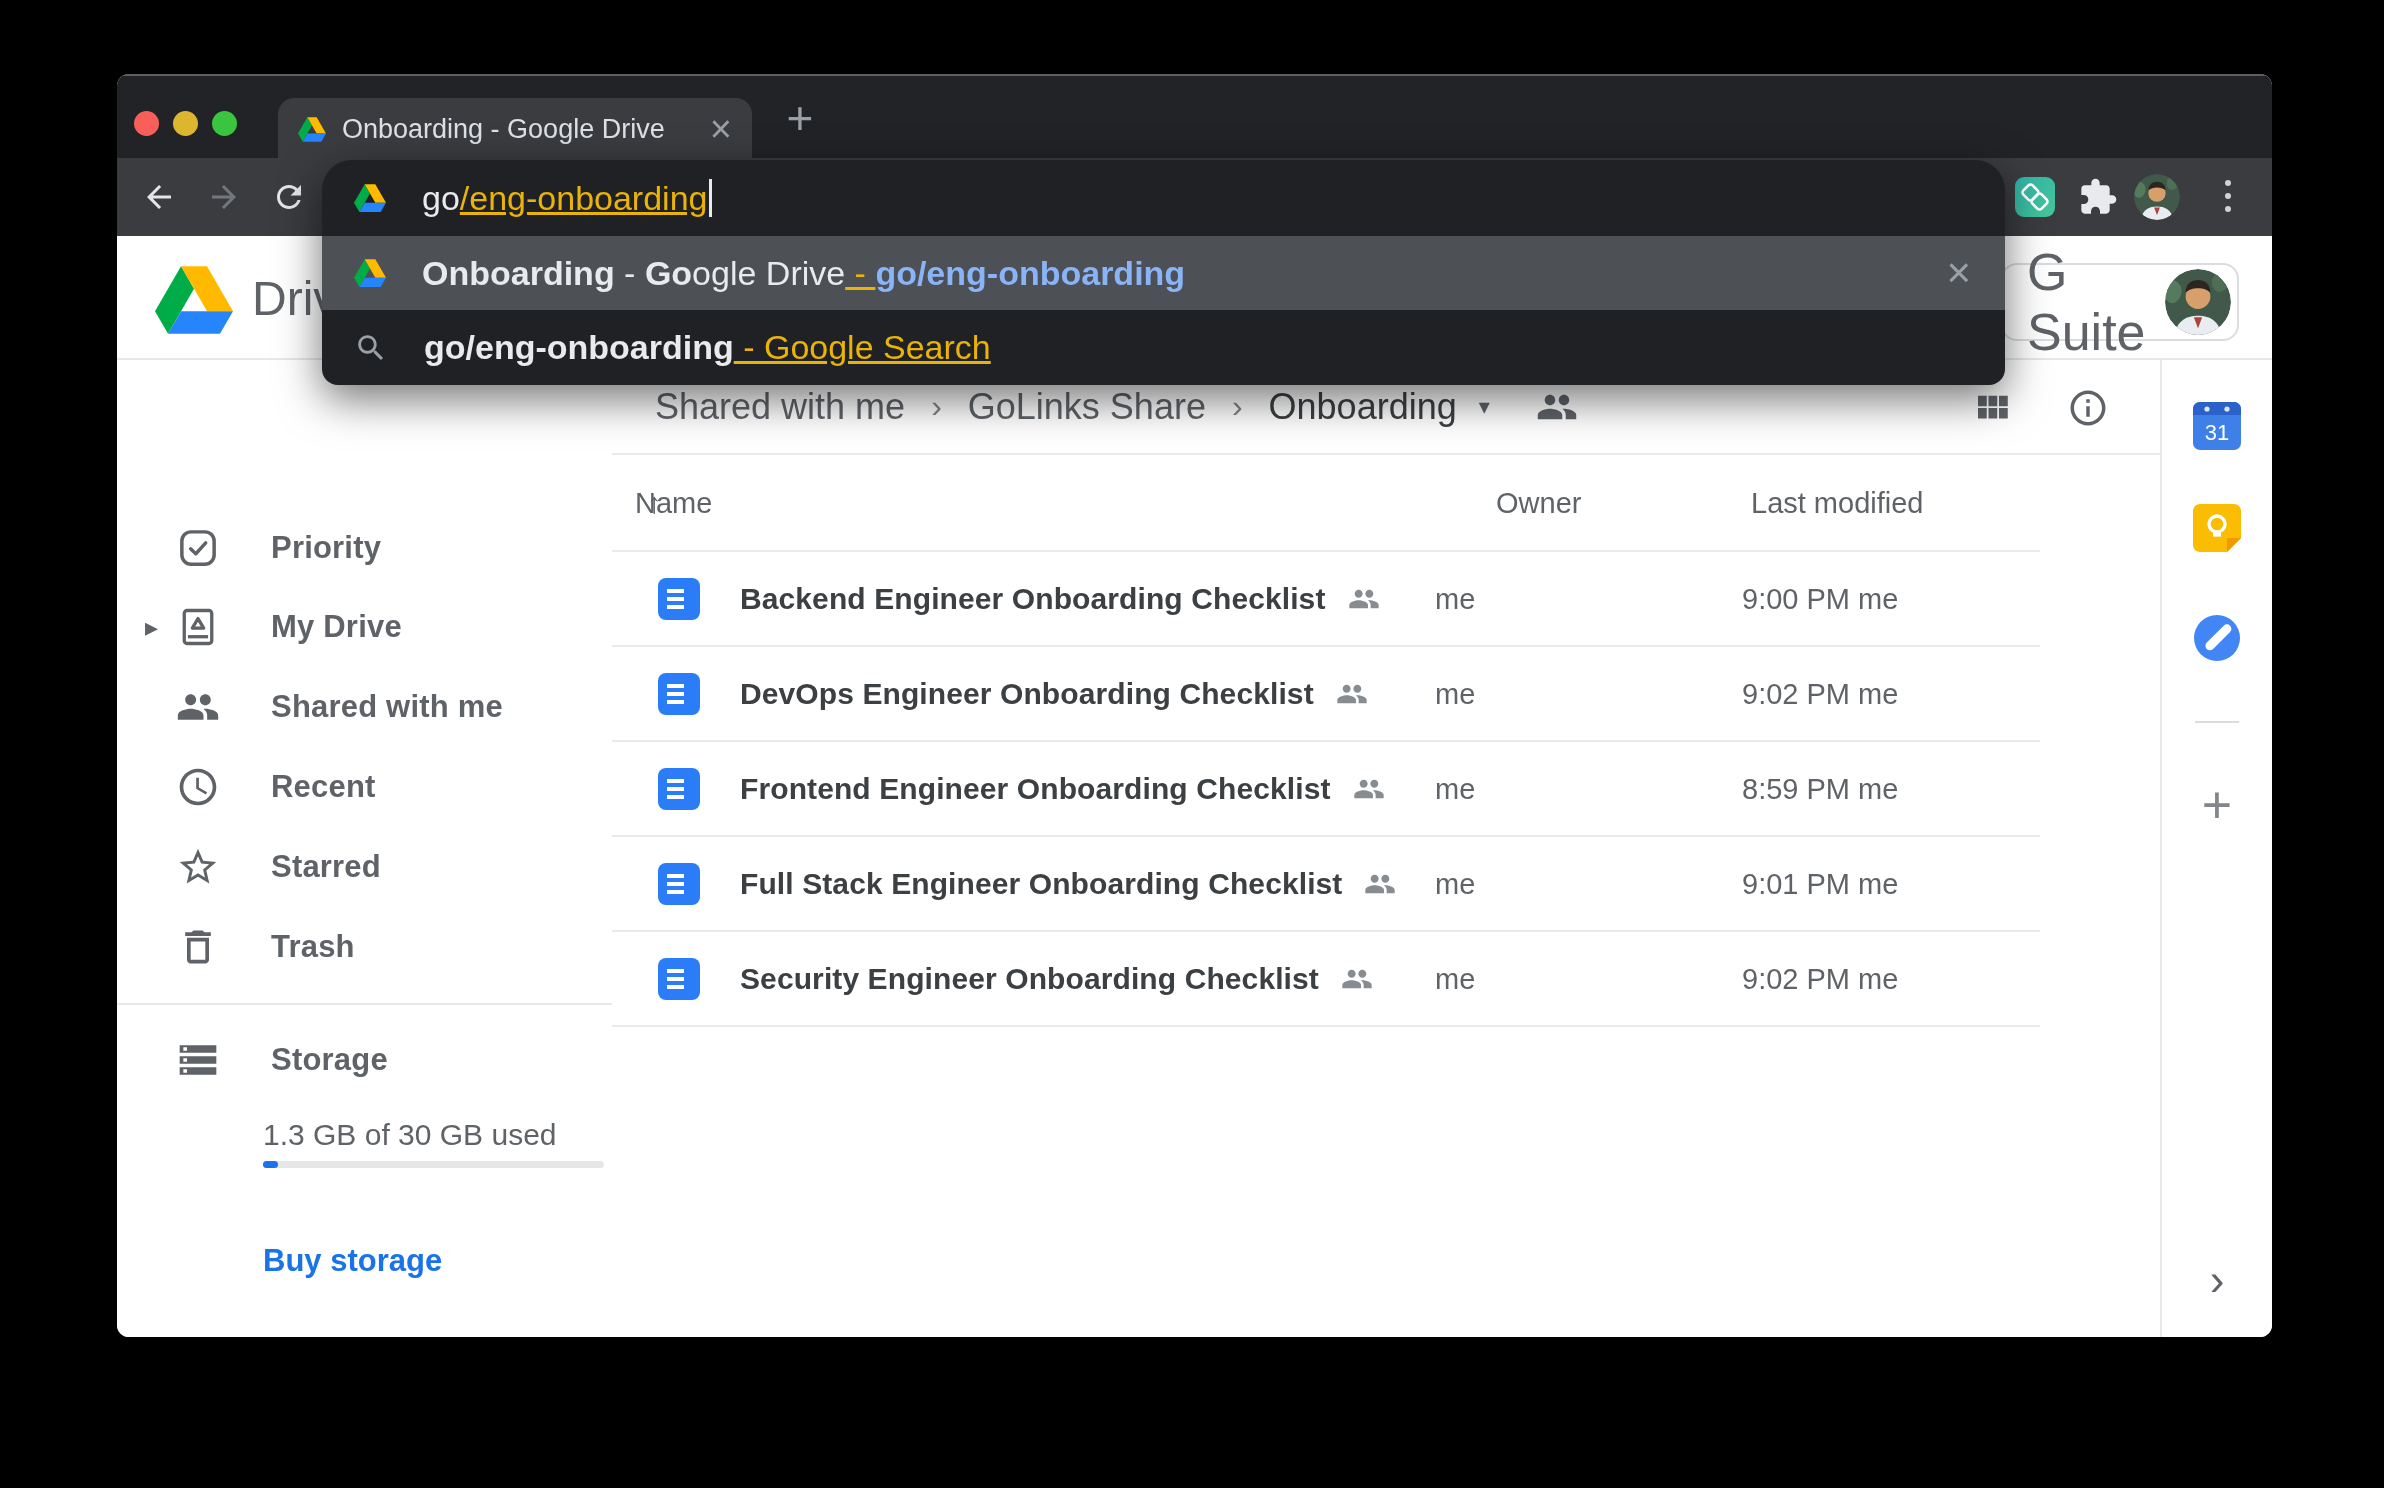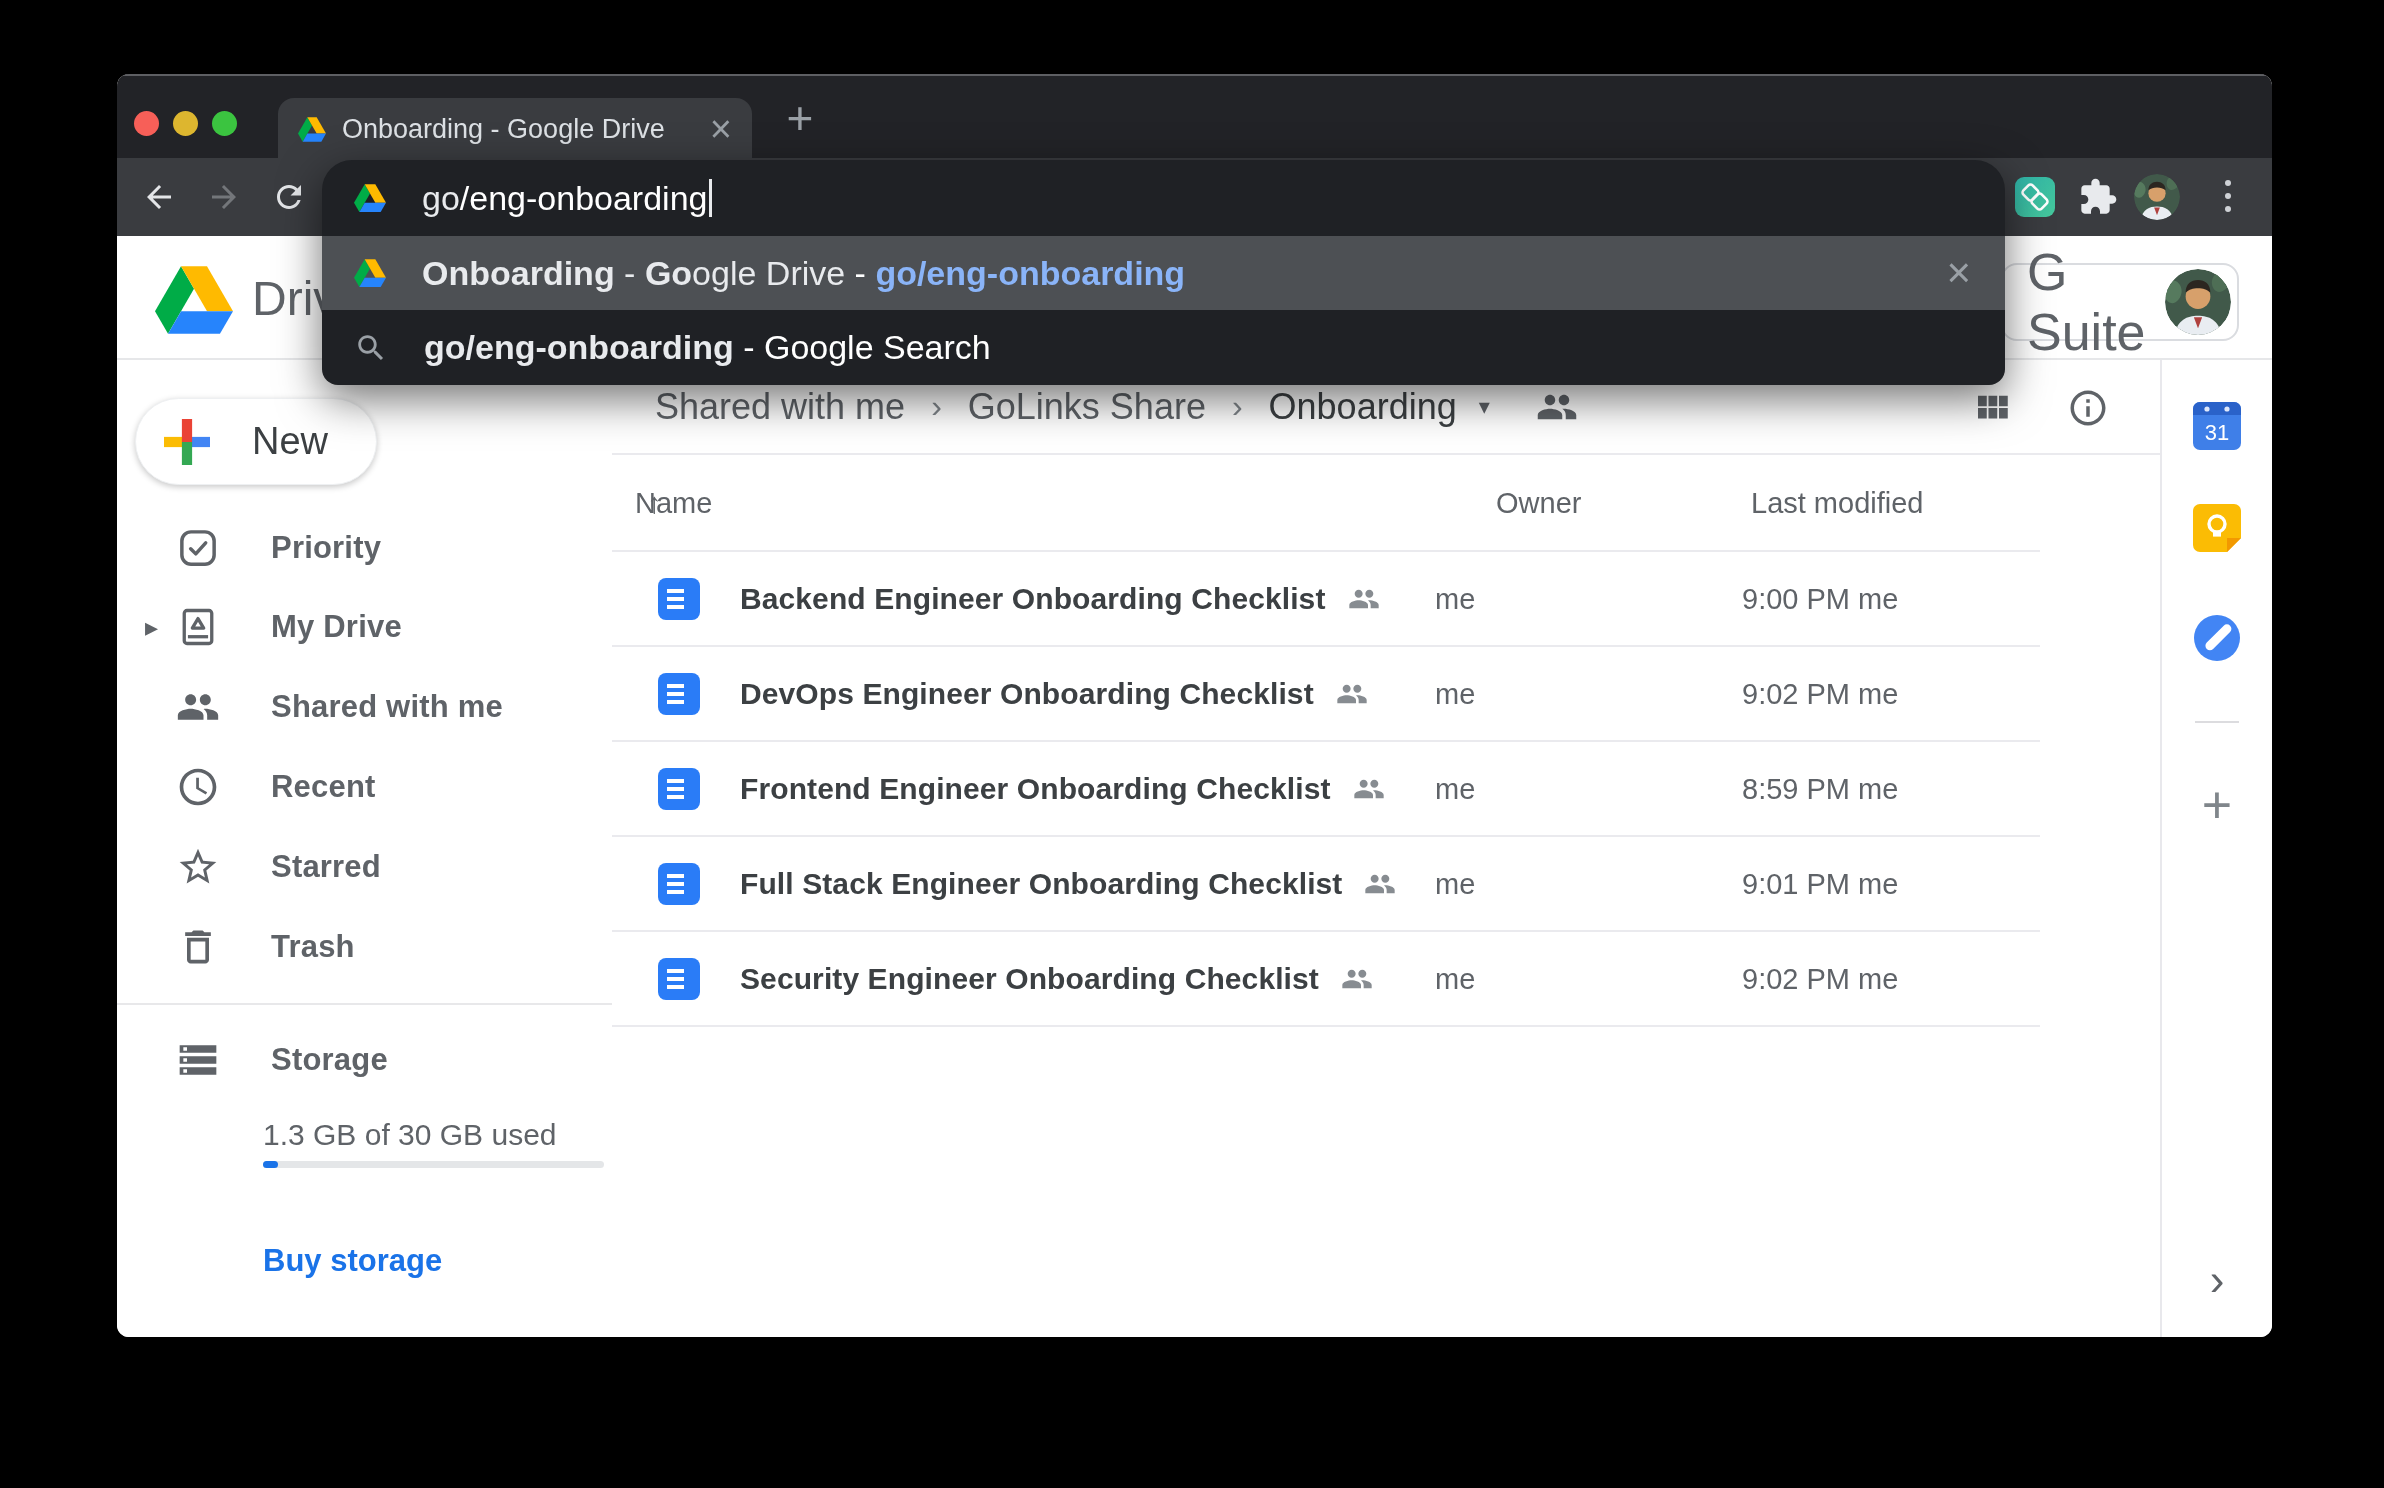--- a/index.html
+++ b/index.html
@@ -101,21 +101,21 @@
   .dropdown{position:absolute;left:205px;top:86px;width:1683px;z-index:40;background:#1f2125;
             border-radius:30px 30px 16px 16px;overflow:hidden;box-shadow:0 14px 44px rgba(0,0,0,.55);}
   .dd-row{position:relative;display:flex;align-items:center;padding-left:32px;}
   .dd-url{height:76px;}
   .dd-s1{height:74px;background:#4d5054;}
   .dd-s2{height:75px;}
   .dd-fav{width:32px;height:30px;flex:0 0 auto;display:flex;align-items:center;}
   .dd-search{width:34px;height:34px;color:#9aa0a6;flex:0 0 auto;}
   .dd-text{margin-left:36px;font-size:34px;white-space:nowrap;display:flex;align-items:center;}
   .t-white{color:#e8eaed;}
-  .t-gray{color:#ffffff;}
+  .t-gray{color:#eab308;text-decoration:underline;}
   .t-bold{font-weight:700;}
   .t-blue{color:#8ab4f8;font-weight:700;}
   .t-med{color:#e8eaed;font-weight:700;}
   .caret-bar{display:inline-block;width:3px;height:38px;background:#e8eaed;margin-left:2px;}
   .dd-close{position:absolute;right:34px;top:50%;transform:translateY(-50%);color:#9aa0a6;font-size:42px;line-height:42px;}
 </style>
 </head>
 <body>
 
 <div class="page">
@@ -219,29 +219,20 @@
                 <path d="M15 17c0-6 4-9 9-9s9 3 9 9c-3-2-5-3-9-3s-6 1-9 3z" fill="#2c2620"></path>
                 <path d="M7 48c2-11 9-14 17-14s15 3 17 14z" fill="#e9edf2"></path>
                 <path d="M21 35h6l-3 8z" fill="#b0413e"></path>
               </g>
             </svg>
           </span>
         </span>
       </div>
 
       <div class="sidebar">
-        <div class="new-btn">
-          <svg viewBox="0 0 36 36">
-            <rect x="0" y="14" width="18" height="8" fill="#fbbc04"></rect>
-            <rect x="18" y="14" width="18" height="8" fill="#4285f4"></rect>
-            <rect x="14" y="0" width="8" height="18" fill="#ea4335"></rect>
-            <rect x="14" y="18" width="8" height="18" fill="#34a853"></rect>
-          </svg>
-          <span class="new-label">New</span>
-        </div>
 
         <div class="nav-item" style="top:148px">
           <span class="nicon">
             <svg viewBox="0 0 24 24" fill="none" stroke="currentColor" stroke-width="1.9">
                 <rect x="3.2" y="3.2" width="17.6" height="17.6" rx="5"></rect>
                 <path d="M8 12.4l2.8 2.8 5.4-6" stroke-linecap="round" stroke-linejoin="round"></path>
               </svg>
           </span>
           <span class="nlabel">Priority</span>
         </div>

